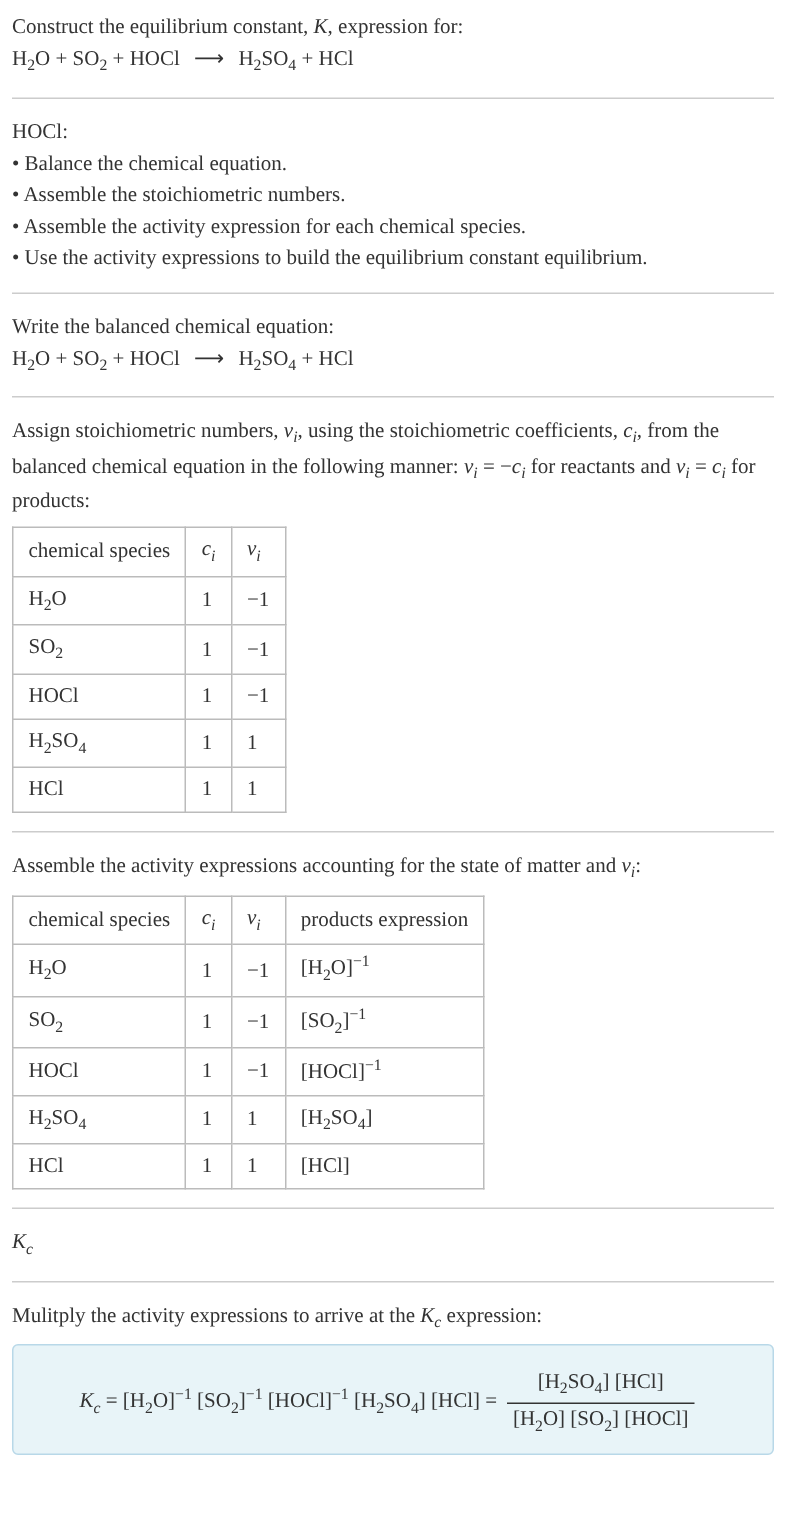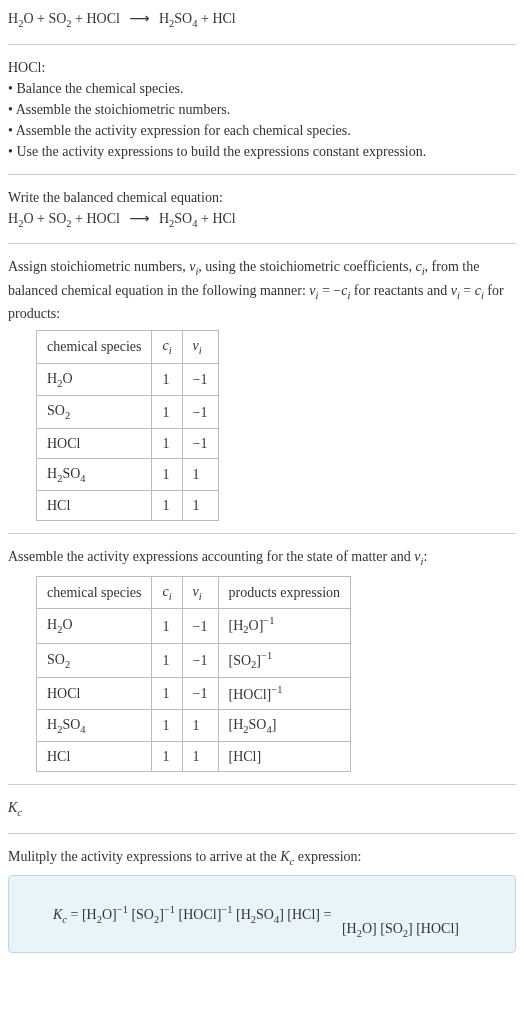--- a/index.html
+++ b/index.html
@@ -23,21 +23,20 @@
       font-size: 0.75em;
       vertical-align: sub;
     }
     sup {
       font-size: 0.75em;
       vertical-align: super;
     }
     table {
       border-collapse: collapse;
       margin-top: 6px;
-      margin-left: 28px;
     }
     table td, table th {
       border: 1px solid #bbb;
       padding: 4px 10px;
       text-align: left;
       font-weight: normal;
     }
     .answer-box {
       background-color: #e8f4f8;
       border: 1px solid #b8d8e8;
@@ -52,43 +51,43 @@
       margin: 0 3px;
     }
     .frac .num {
       display: block;
       border-bottom: 1px solid #333;
       padding: 0 4px;
     }
     .frac .den {
       display: block;
       padding: 0 4px;
-      margin-top: 28px;
     }
     .arrow {
       display: inline-block;
       margin: 0 6px;
     }
     .ital {
       font-style: italic;
     }
   </style>
 </head>
 <body>
 
 <div class="section">
+  <div>Construct the equilibrium constant, <span class="ital">K</span>, expression for:</div>
   <div>H<sub>2</sub>O + SO<sub>2</sub> + HOCl <span class="arrow">⟶</span> H<sub>2</sub>SO<sub>4</sub> + HCl</div>
 </div>
 
 <div class="section">
   <div>HOCl:</div>
-  <div>• Balance the chemical species.</div>
+  <div>• Balance the chemical equation.</div>
   <div>• Assemble the stoichiometric numbers.</div>
   <div>• Assemble the activity expression for each chemical species.</div>
-  <div>• Use the activity expressions to build the expressions constant expression.</div>
+  <div>• Use the activity expressions to build the equilibrium constant equilibrium.</div>
 </div>
 
 <div class="section">
   <div>Write the balanced chemical equation:</div>
   <div>H<sub>2</sub>O + SO<sub>2</sub> + HOCl <span class="arrow">⟶</span> H<sub>2</sub>SO<sub>4</sub> + HCl</div>
 </div>
 
 <div class="section">
   <div>Assign stoichiometric numbers, <span class="ital">ν<sub>i</sub></span>, using the stoichiometric coefficients, <span class="ital">c<sub>i</sub></span>, from the balanced chemical equation in the following manner: <span class="ital">ν<sub>i</sub></span> = −<span class="ital">c<sub>i</sub></span> for reactants and <span class="ital">ν<sub>i</sub></span> = <span class="ital">c<sub>i</sub></span> for products:</div>
   <table>
@@ -174,17 +173,18 @@
 <div class="section">
   <div><span class="ital">K<sub>c</sub></span></div>
 </div>
 
 <div>
   <div>Mulitply the activity expressions to arrive at the <span class="ital">K<sub>c</sub></span> expression:</div>
   <div class="answer-box">
     <div style="padding-left:30px; padding-top:4px;">
       <span class="ital">K<sub>c</sub></span> = [H<sub>2</sub>O]<sup>−1</sup> [SO<sub>2</sub>]<sup>−1</sup> [HOCl]<sup>−1</sup> [H<sub>2</sub>SO<sub>4</sub>] [HCl] =
       <span class="frac">
+        <span class="num">[H<sub>2</sub>SO<sub>4</sub>] [HCl]</span>
         <span class="den">[H<sub>2</sub>O] [SO<sub>2</sub>] [HOCl]</span>
       </span>
     </div>
   </div>
 </div>
 
 </body></html>

